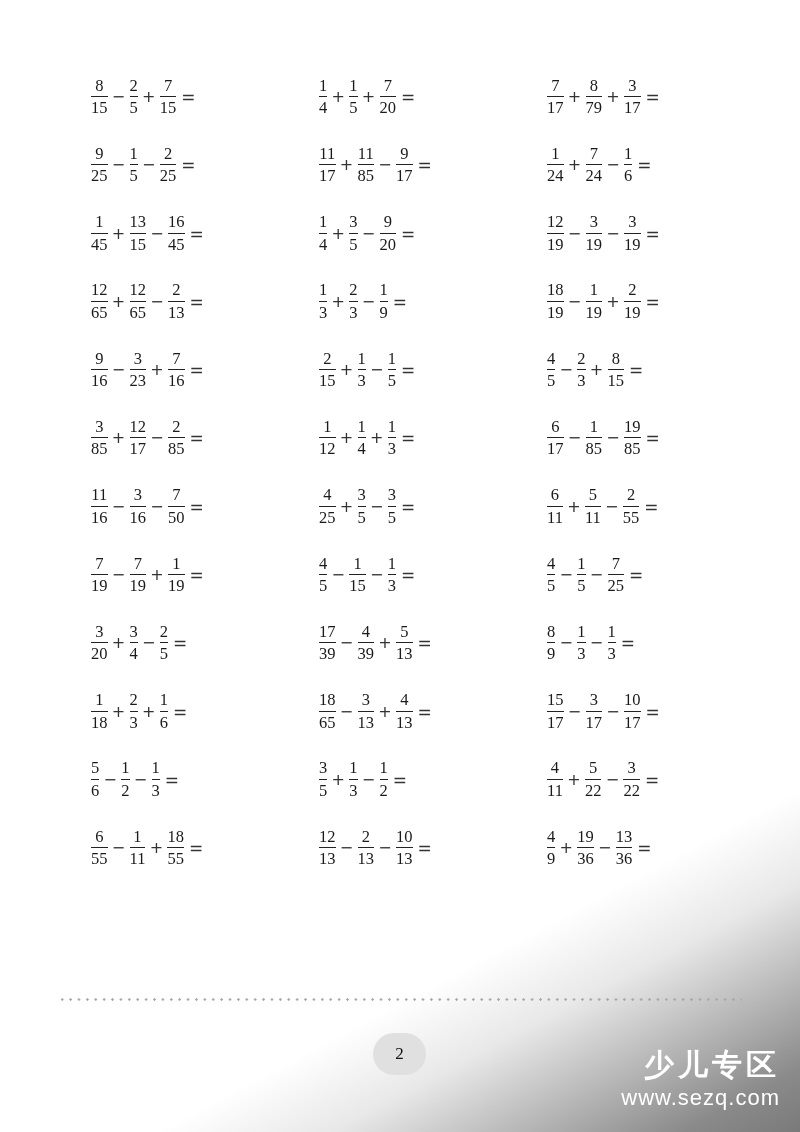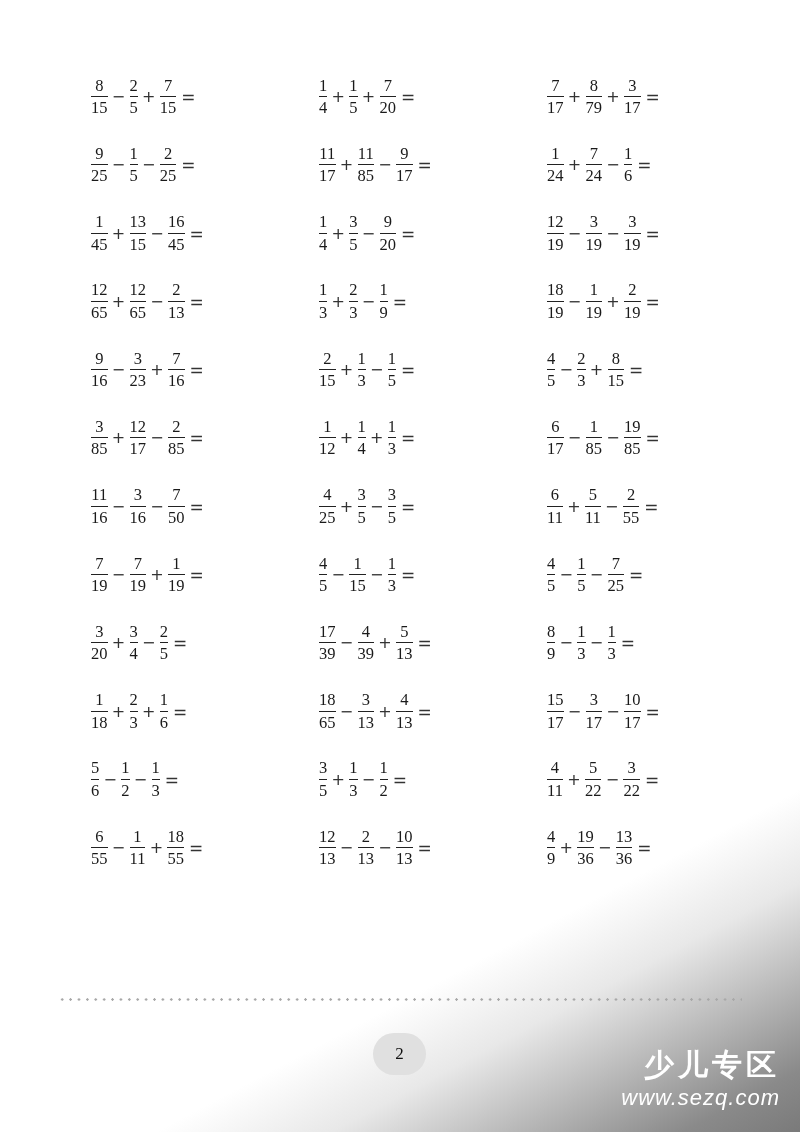--- a/index.html
+++ b/index.html
@@ -60,21 +60,21 @@
     .watermark {
       position: absolute; left: 580px; top: 1048px; width: 200px;
       text-align: right; color: #ffffff;
     }
     .wm-title {
       font-family: "DejaVu Sans", sans-serif; font-weight: bold;
       font-size: 30px; letter-spacing: 4px; line-height: 34px;
     }
     .wm-url {
       font-family: "Liberation Sans", sans-serif;
-      font-size: 22px; letter-spacing: 1px; line-height: 28px; margin-top: 2px; font-style: italic;
+      font-size: 22px; letter-spacing: 1px; line-height: 28px; margin-top: 2px;
     }
   </style>
 </head>
 <body>
 
 <div class="bg-gradient"></div>
 
 <div class="page">
   <div class="grid" id="problem-grid">
       <div class="problem">

